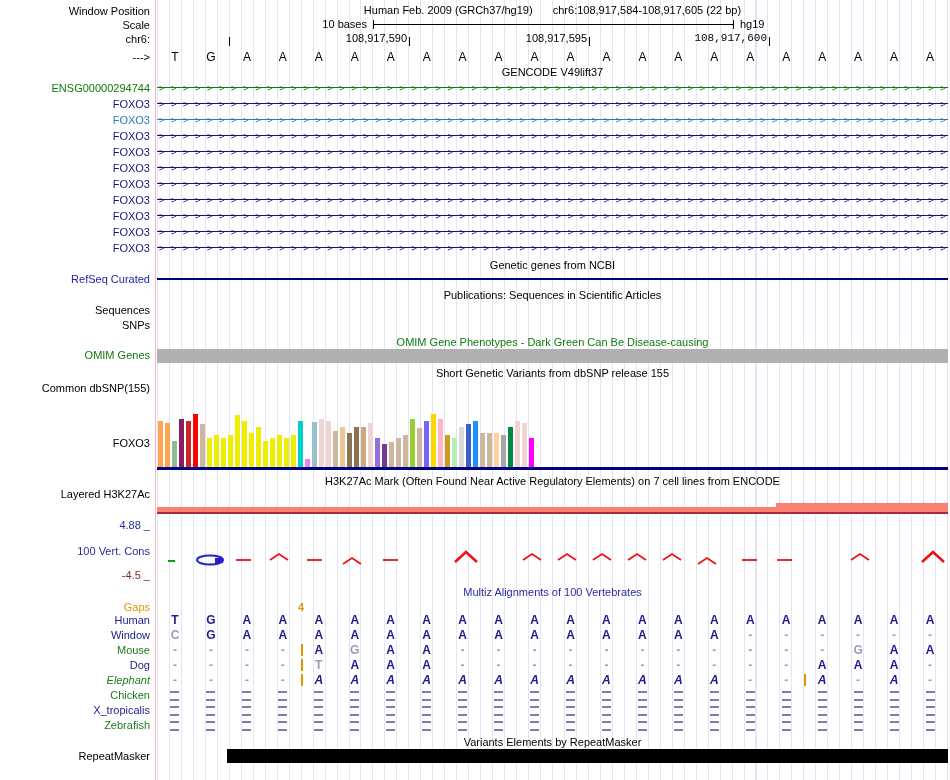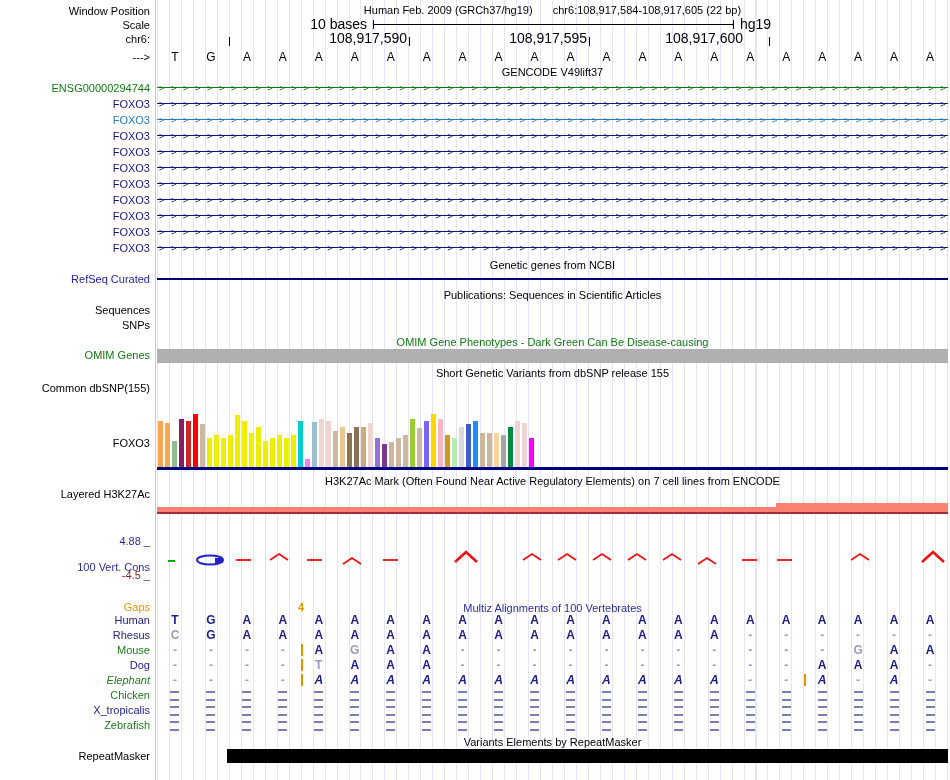--- a/index.html
+++ b/index.html
@@ -6,26 +6,26 @@
     font-family:"Liberation Sans",sans-serif;}
   #browser{position:relative;width:950px;height:780px;}
   
   #grid{position:absolute;left:157px;top:0;width:792px;height:780px;
     background-image:repeating-linear-gradient(to right,#e4e4f6 0,#e4e4f6 1px,transparent 1px,transparent 11.97px);}
   #edge-line{position:absolute;left:155px;top:0;width:1px;height:780px;background:#f5b8b8;}
   .lbl{position:absolute;left:0;width:150px;text-align:right;font-size:11px;height:14px;line-height:14px;
     white-space:nowrap;color:#000;}
   .title{position:absolute;left:157px;width:791px;text-align:center;font-size:11px;height:13px;line-height:13px;
     white-space:nowrap;color:#000;}
-  .navy-t{color:#2b2ba0;margin-top:16px;}
+  .navy-t{color:#2b2ba0;}
   .green-t{color:#0f7a0f;}
   .track-rect{position:absolute;}
   .seq-cell{position:absolute;top:0;height:14px;line-height:14px;text-align:center;font-size:12px;color:#000;}
   .tickv{position:absolute;width:1px;background:#000;}
-  .coord-lbl{position:absolute;width:100px;text-align:right;font-size:14px;height:13px;line-height:13px;}
+  .coord-lbl{position:absolute;width:100px;text-align:right;font-size:11px;height:13px;line-height:13px;}
   .generow{position:absolute;left:157px;width:791px;height:16px;overflow:hidden;}
   .generow span{display:block;font-family:"DejaVu Sans Mono",monospace;font-size:9px;line-height:16px;
     letter-spacing:6.6px;padding-left:2px;}
   .aln-row{position:absolute;left:0;top:0;width:950px;height:15px;}
   .aln-cell{position:absolute;top:0;height:15px;line-height:15px;text-align:center;font-size:12px;font-weight:700;}
   .aln-ins{position:absolute;left:0;top:1px;width:2px;height:12px;background:#e69500;}
   .eq{display:inline-block;width:9px;height:6px;border-top:2px solid #7d7db0;border-bottom:2px solid #7d7db0;
     vertical-align:middle;}
   .gtex-bar{position:absolute;width:5px;}
 </style>
@@ -51,21 +51,21 @@
   <div class="coord-lbl" style="left:740px;top:18px;text-align:left">hg19</div>
 
   <div class="lbl" style="top:32px">chr6:</div>
   <div id="coord-ticks">
       <div class="tickv" style="left: 229px; top: 37px; height: 9px;"></div>
       <div class="tickv" style="left: 409px; top: 37px; height: 9px;"></div>
       <div class="coord-lbl" style="left: 307px; top: 32px;">108,917,590</div>
       <div class="tickv" style="left: 589px; top: 37px; height: 9px;"></div>
       <div class="coord-lbl" style="left: 487px; top: 32px;">108,917,595</div>
       <div class="tickv" style="left: 769px; top: 37px; height: 9px;"></div>
-      <div class="coord-lbl" style="left: 643px; top: 32px;">108,917,600</div>
+      <div class="coord-lbl" style="left: 667px; top: 32px; font-family: Liberation Mono, monospace;">108,917,600</div>
     </div>
 
   <div class="lbl" style="top:50px">---&gt;</div>
   <div id="seq-row" style="position: absolute; left: 0px; top: 50px; width: 950px; height: 14px;">
       <span class="seq-cell" style="left: 157px; width: 35.9545px;">T</span>
       <span class="seq-cell" style="left: 192.955px; width: 35.9545px;">G</span>
       <span class="seq-cell" style="left: 228.909px; width: 35.9545px;">A</span>
       <span class="seq-cell" style="left: 264.864px; width: 35.9545px;">A</span>
       <span class="seq-cell" style="left: 300.818px; width: 35.9545px;">A</span>
       <span class="seq-cell" style="left: 336.773px; width: 35.9545px;">A</span>
@@ -265,21 +265,21 @@
         <span class="aln-cell" style="left: 660.364px; width: 35.9545px; color: rgb(28, 28, 140);">A</span>
         <span class="aln-cell" style="left: 696.318px; width: 35.9545px; color: rgb(28, 28, 140);">A</span>
         <span class="aln-cell" style="left: 732.273px; width: 35.9545px; color: rgb(28, 28, 140);">A</span>
         <span class="aln-cell" style="left: 768.227px; width: 35.9545px; color: rgb(28, 28, 140);">A</span>
         <span class="aln-cell" style="left: 804.182px; width: 35.9545px; color: rgb(28, 28, 140);">A</span>
         <span class="aln-cell" style="left: 840.136px; width: 35.9545px; color: rgb(28, 28, 140);">A</span>
         <span class="aln-cell" style="left: 876.091px; width: 35.9545px; color: rgb(28, 28, 140);">A</span>
         <span class="aln-cell" style="left: 912.045px; width: 35.9545px; color: rgb(28, 28, 140);">A</span>
       </div>
       <div class="aln-row" style="top: 628px;">
-        <div class="lbl" style="top: 0px; color: rgb(34, 34, 139);">Rhesus</div>
+        <div class="lbl" style="top: 0px; color: rgb(34, 34, 139);">Window</div>
         <span class="aln-cell" style="left: 157px; width: 35.9545px; color: rgb(154, 154, 191);">C</span>
         <span class="aln-cell" style="left: 192.955px; width: 35.9545px; color: rgb(28, 28, 140);">G</span>
         <span class="aln-cell" style="left: 228.909px; width: 35.9545px; color: rgb(28, 28, 140);">A</span>
         <span class="aln-cell" style="left: 264.864px; width: 35.9545px; color: rgb(28, 28, 140);">A</span>
         <span class="aln-cell" style="left: 300.818px; width: 35.9545px; color: rgb(28, 28, 140);">A</span>
         <span class="aln-cell" style="left: 336.773px; width: 35.9545px; color: rgb(28, 28, 140);">A</span>
         <span class="aln-cell" style="left: 372.727px; width: 35.9545px; color: rgb(28, 28, 140);">A</span>
         <span class="aln-cell" style="left: 408.682px; width: 35.9545px; color: rgb(28, 28, 140);">A</span>
         <span class="aln-cell" style="left: 444.636px; width: 35.9545px; color: rgb(28, 28, 140);">A</span>
         <span class="aln-cell" style="left: 480.591px; width: 35.9545px; color: rgb(28, 28, 140);">A</span>

